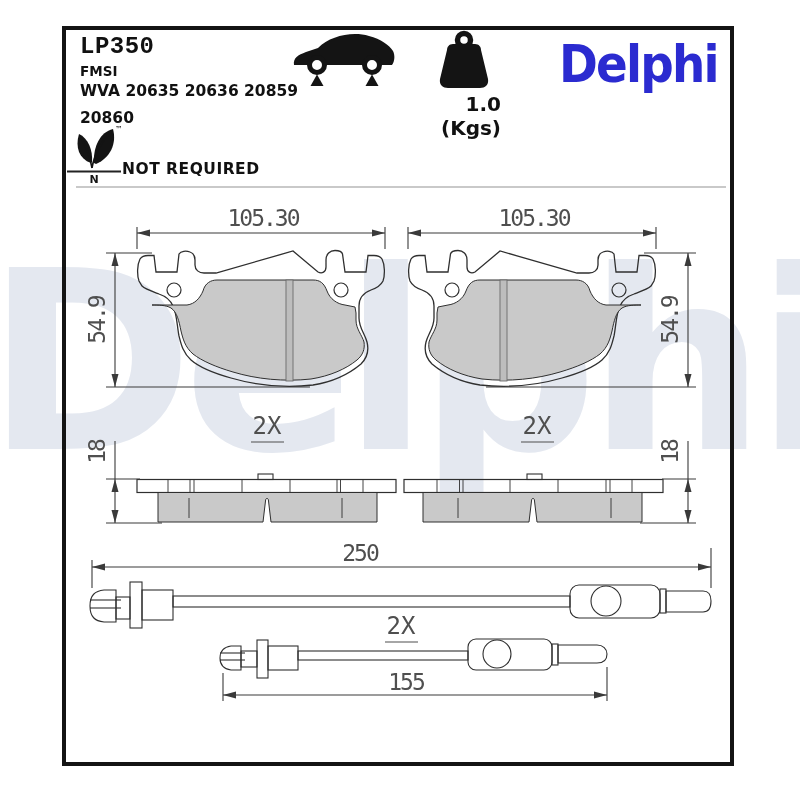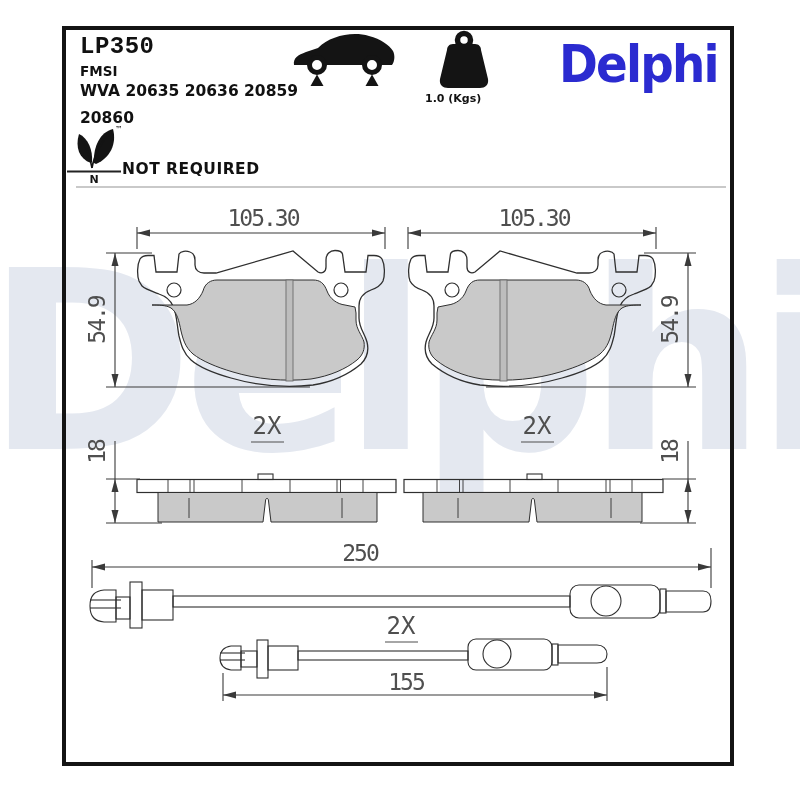--- a/index.html
+++ b/index.html
@@ -8,21 +8,21 @@
   .watermark{position:absolute;left:-14px;top:238px;font-size:250px;font-weight:bold;
              line-height:1;letter-spacing:-10px;color:#e4e8f0;z-index:1;white-space:nowrap;
              user-select:none;}
   .frame{position:absolute;left:62px;top:26px;width:672px;height:740px;
          border:4px solid #141414;box-sizing:border-box;z-index:4;pointer-events:none;}
   .abs{position:absolute;z-index:3;}
   .part-number{left:80px;top:33px;font-size:24px;font-weight:bold;letter-spacing:0.5px;font-family:Liberation Mono, monospace;}
   .fmsi{left:80px;top:63px;font-size:13.5px;font-weight:bold;text-align:right;}
   .wva1{left:80px;top:82px;font-size:15.5px;font-weight:bold;}
   .wva2{left:80px;top:109px;font-size:15.5px;font-weight:bold;}
-  .weight-label{left:425px;top:92px;width:76px;text-align:left;font-size:11px;font-weight:bold;}
+  .weight-label{left:425px;top:92px;width:76px;text-align:right;font-size:20px;font-weight:bold;}
   .delphi-logo{left:559px;top:38px;font-size:52px;font-weight:bold;letter-spacing:-2px;
                color:#2b2bd0;transform:scaleX(.9);transform-origin:left top;line-height:1;}
   .not-required{left:122px;top:160px;font-size:15.5px;font-weight:bold;letter-spacing:0.5px;text-align:right;}
   .divider{left:76px;top:186px;width:650px;height:2px;background:#c9c9c9;}
   .lockheed{left:560px;top:734px;width:170px;text-align:right;
             font-family:"Liberation Serif",serif;font-weight:bold;font-size:27px;color:#161616;}
   .lockheed sup{font-size:12px;}
   .drawing{position:absolute;left:0;top:0;z-index:2;}
   .icon{z-index:3;}
 </style>

